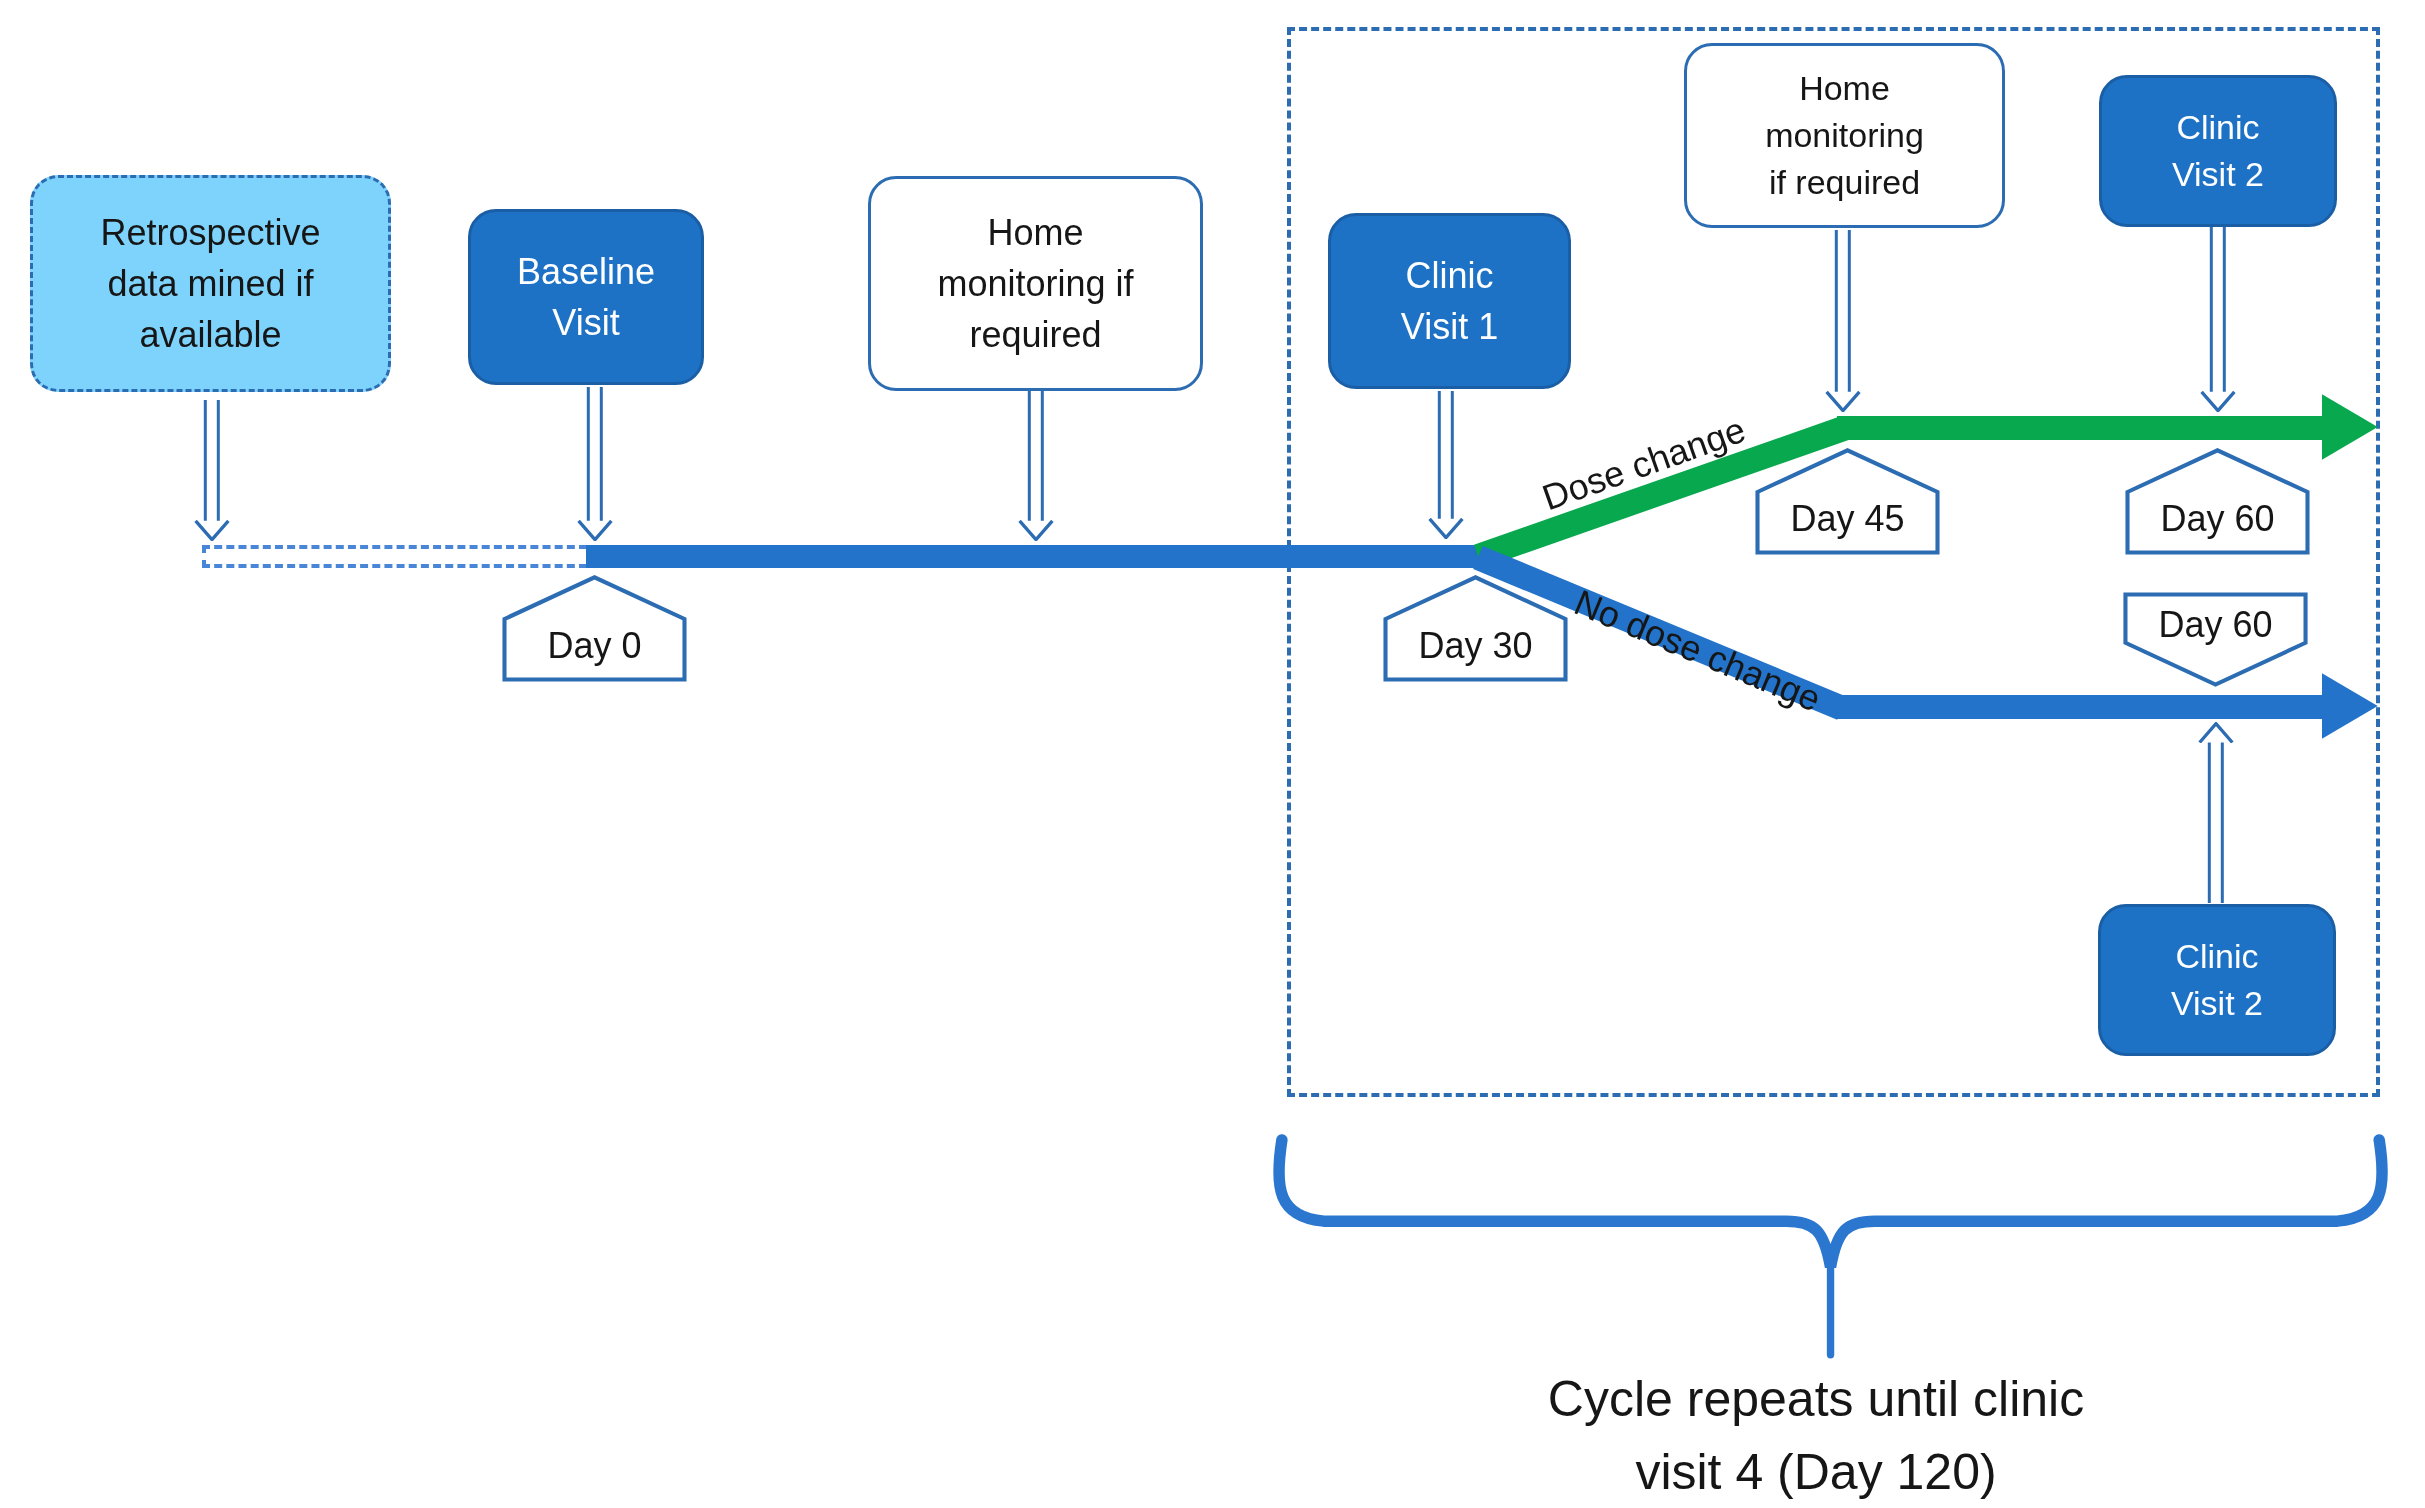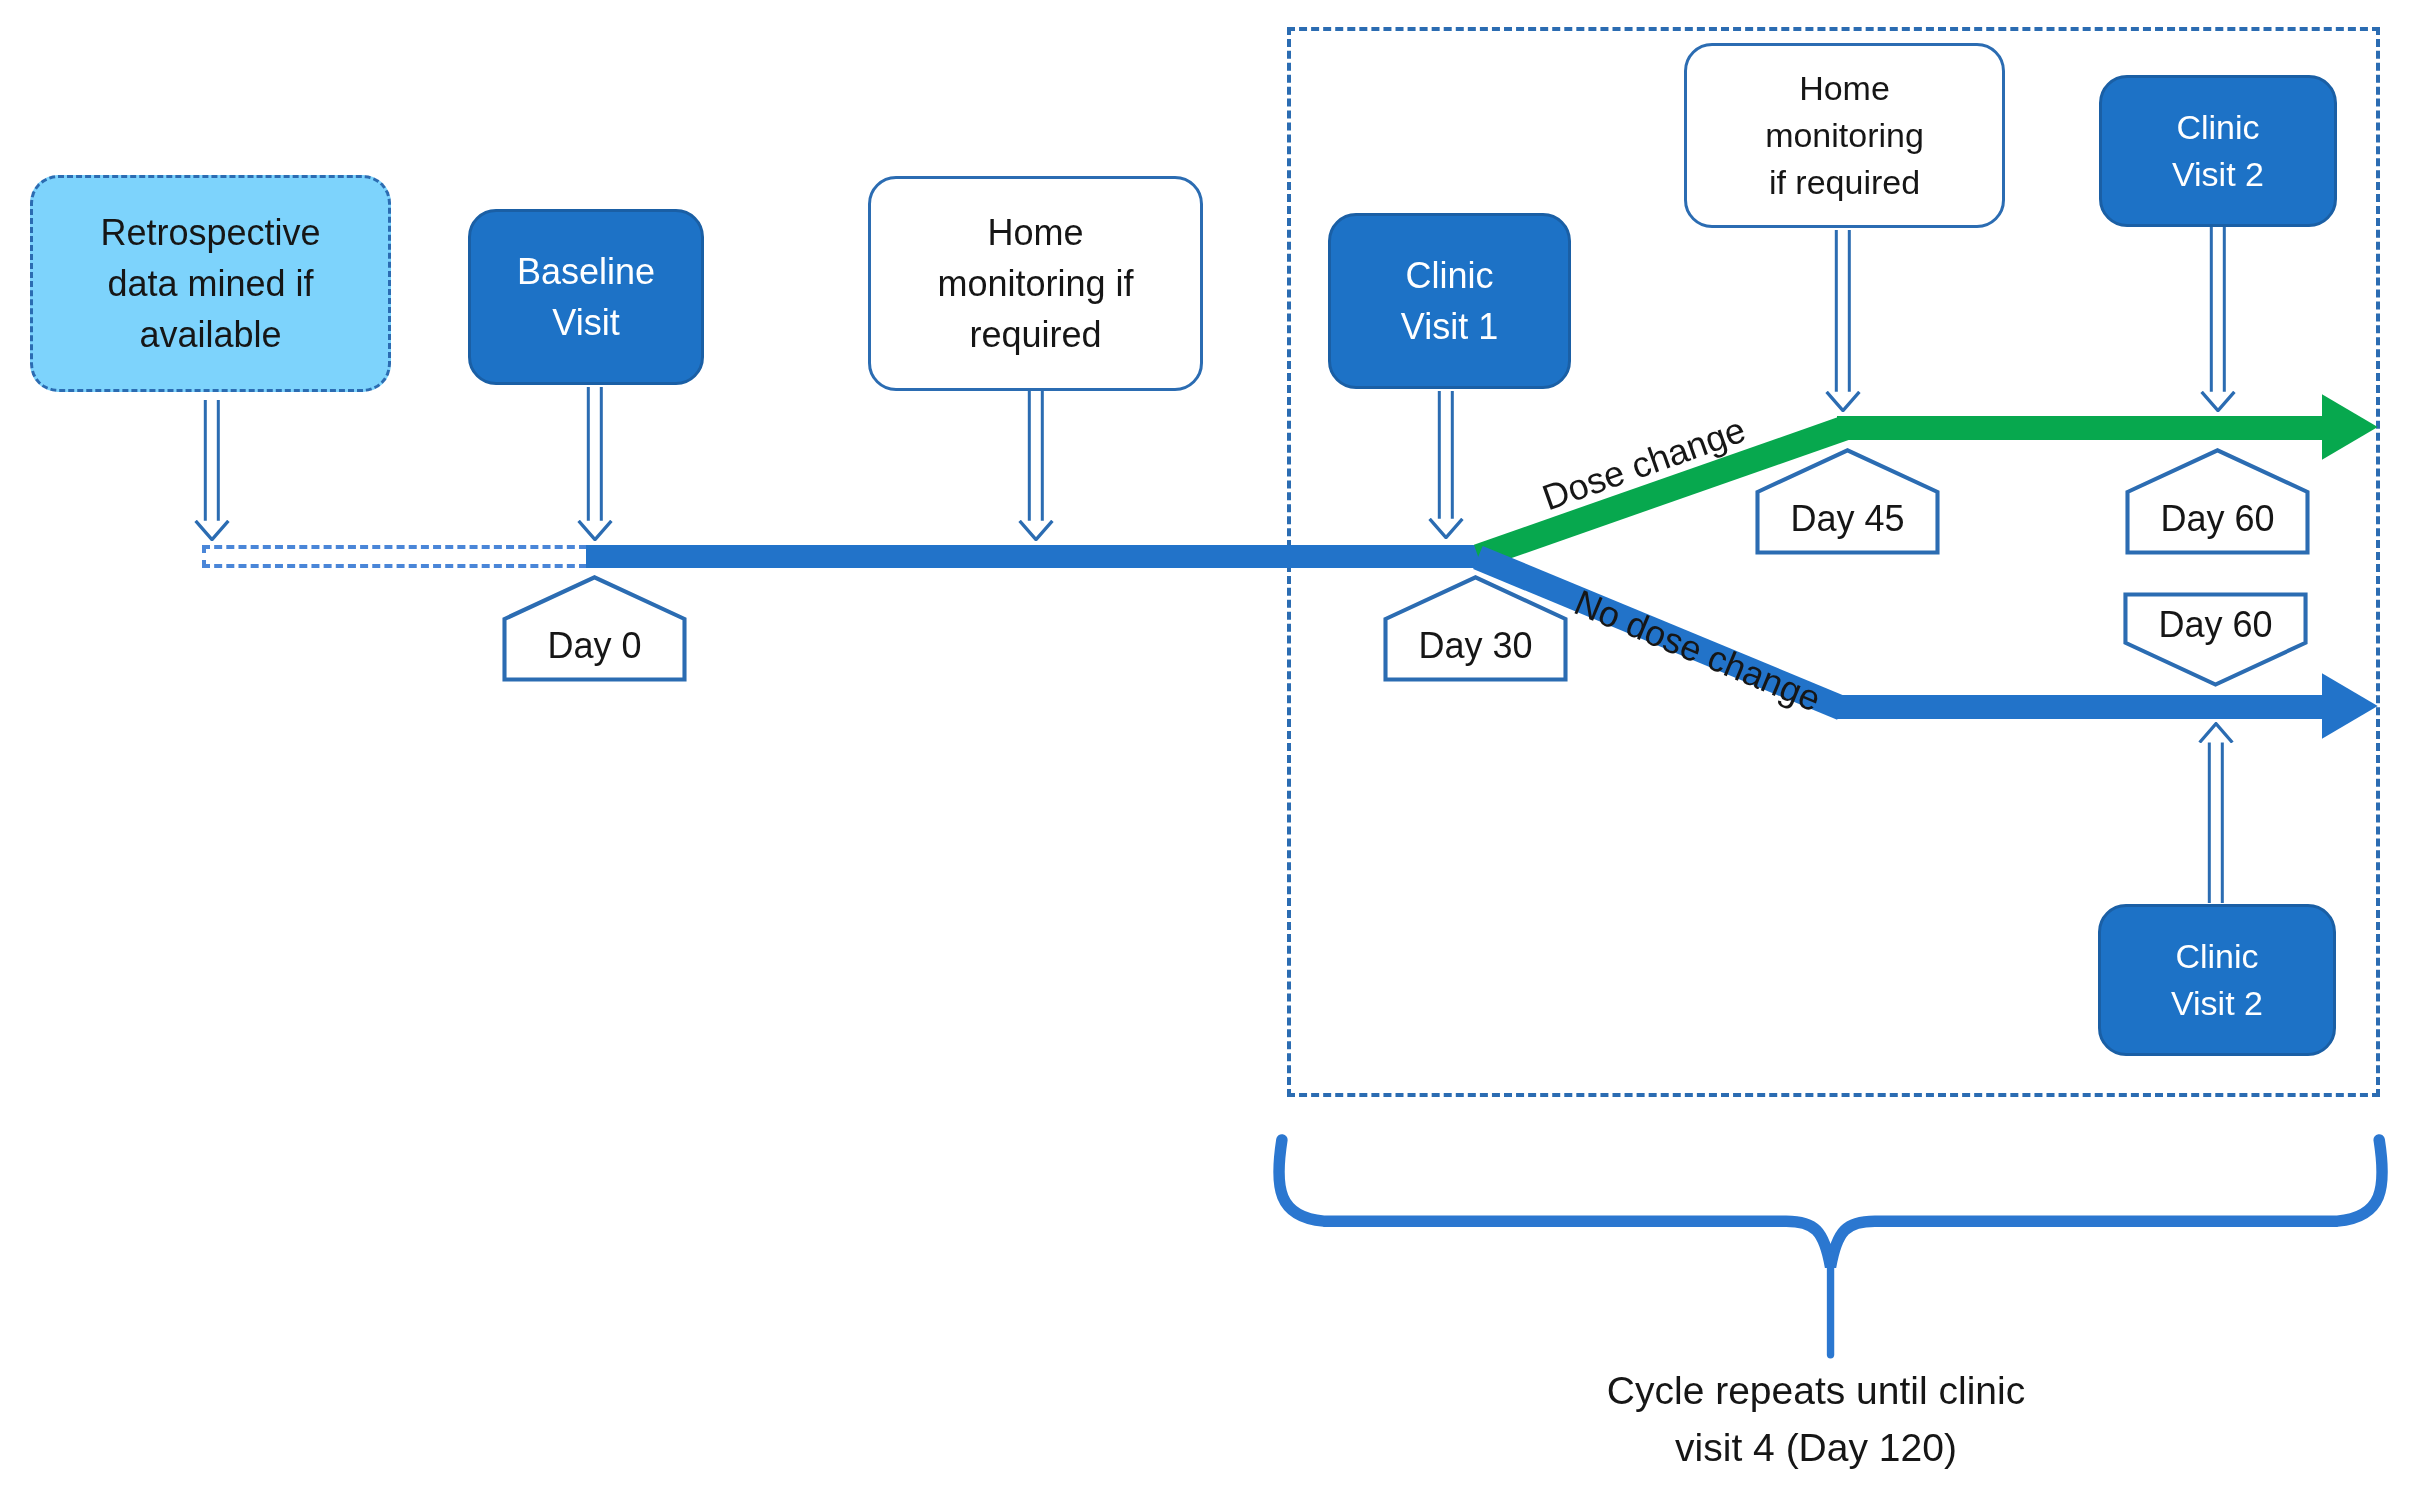--- a/index.html
+++ b/index.html
@@ -61,21 +61,21 @@
   .pent.up{height:108px;}
   .pent.up .lbl{top:51px;}
   .pent.down{height:95px;}
   .pent.down .lbl{top:11.5px;}
   
   .branch-label{
     position:absolute;font-size:36px;color:var(--ink);white-space:nowrap;text-align:center;
   }
   
   .caption{
-    position:absolute;text-align:center;font-size:39px;line-height:1.45;color:var(--ink);
+    position:absolute;text-align:center;font-size:50px;line-height:1.45;color:var(--ink);
   }
   .caption span{display:block;}
   .f44{font-size:36px;line-height:1.42;}
   .f42{font-size:34px;line-height:1.38;}
 </style>
 </head>
 <body>
 
 <div class="stage">
 

